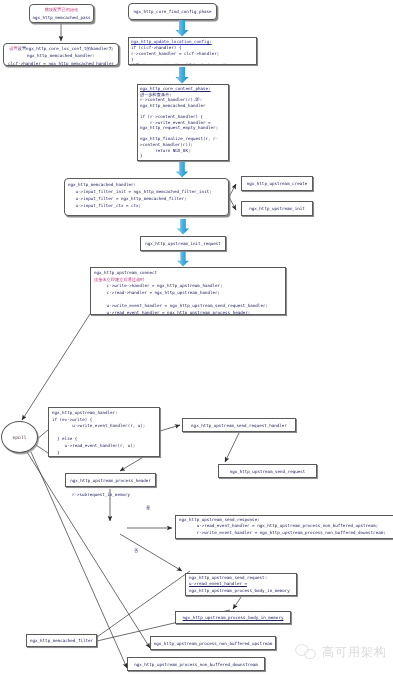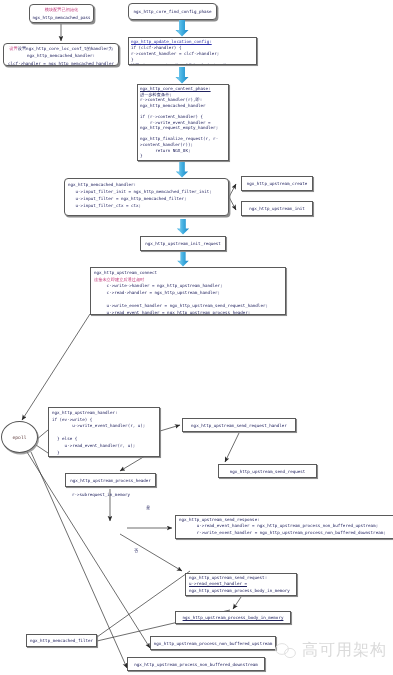--- a/index.html
+++ b/index.html
@@ -59,21 +59,21 @@
   #n-nbu{left:150px;top:636px;width:126px;height:14px;font-size:4.2px;}
   #n-nbd{left:127px;top:657px;width:138px;height:14px;font-size:4.2px;}
   #n-mcfilter{left:26px;top:634px;width:71px;height:13px;font-size:4.2px;}
 
   #lb-subreq,#lb-yes,#lb-no{position:absolute;font-size:4.2px;color:#20215e;
       font-family:"DejaVu Sans Mono",monospace;white-space:pre;}
   #lb-subreq{left:72px;top:492px;}
   #lb-yes{left:146px;top:505px;}
   #lb-no{left:134px;top:548px;}
   #wm{right:6px;bottom:14px;}
-  #wmtxt{font-size:16px;letter-spacing:1px;}
+  #wmtxt{font-size:12px;letter-spacing:1px;}
 </style>
 </head>
 <body>
 
 <div id="stage">
   <svg id="edges">
     <defs>
       <marker id="ah" markerWidth="7" markerHeight="7" refX="5.2" refY="2.4" orient="auto" markerUnits="userSpaceOnUse">
         <path d="M0,0 L5.4,2.4 L0,4.8 L1.3,2.4 Z" fill="#2a2a2a"></path>
       </marker>

